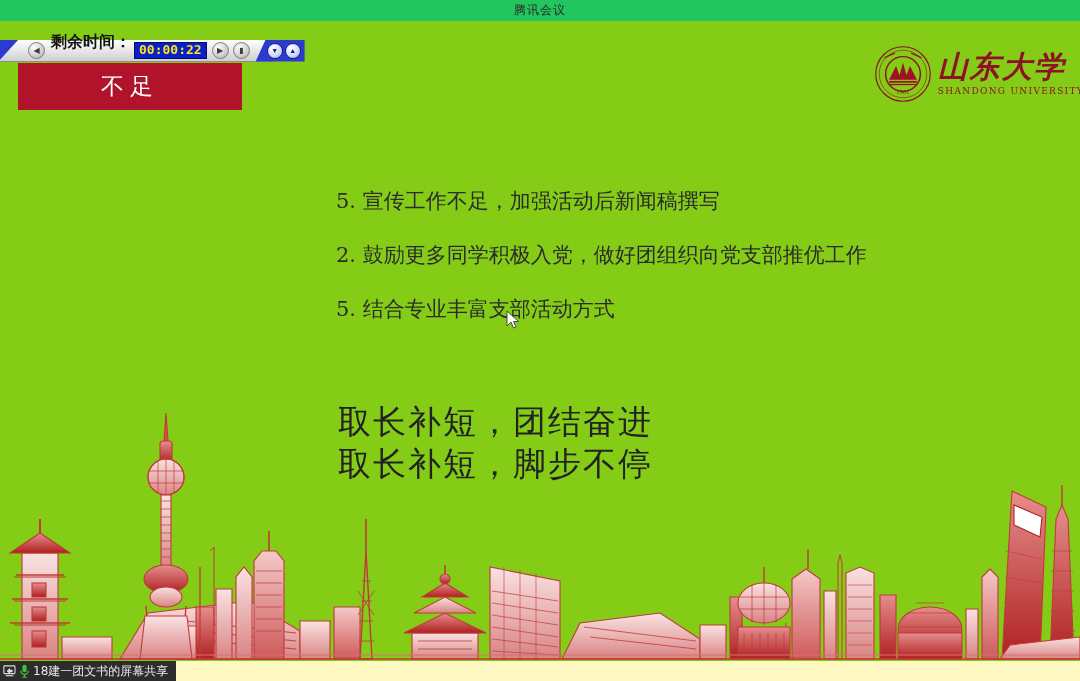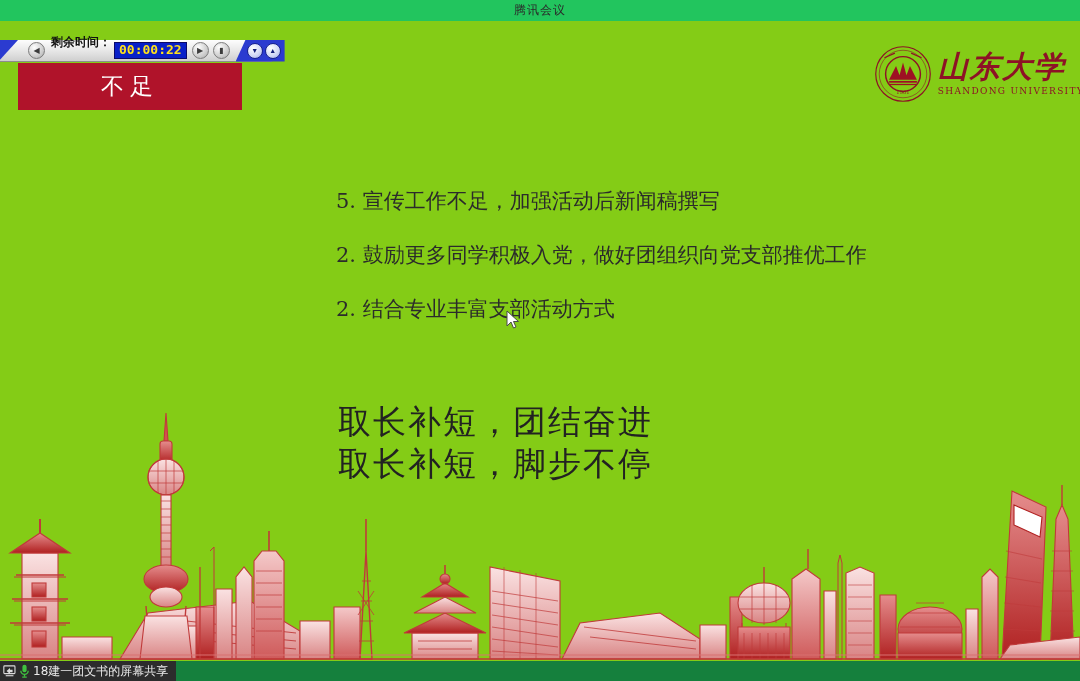--- a/index.html
+++ b/index.html
@@ -42,21 +42,21 @@
   }
   .rnd-btn{
     width:15px;height:15px;border-radius:50%;
     background:radial-gradient(circle at 35% 30%,#fefefe,#c6c6c6 70%,#9a9a9a 100%);
     border:1px solid #7d7d7d;
     display:flex;align-items:center;justify-content:center;
     flex:0 0 auto;margin:0 2px;
     font-size:8px;color:#3c3c3c;line-height:1;
   }
   #tb-label{
-    font-size:12px;color:#111;font-weight:bold;margin:0 3px 16px 4px;
+    font-size:16px;color:#111;font-weight:bold;margin:0 3px 16px 4px;
     white-space:nowrap;flex:0 0 auto;
     font-family:"DejaVu Sans","Liberation Sans",sans-serif;
   }
   #tb-clock{
     background:#0820c8;
     border:1px solid #0a0a6a;
     color:#ffe11c;
     font-family:"DejaVu Sans Mono","Liberation Mono",monospace;
     font-size:13px;font-weight:bold;letter-spacing:0px;
     padding:0 4px 2px 4px;line-height:13px;
@@ -133,21 +133,21 @@
   
   #skyline{
     position:absolute;left:0;bottom:0;width:1080px;height:260px;
   }
   #skyline svg{display:block;width:100%;height:100%;}
   
   #cursor{position:absolute;left:506px;top:289px;width:14px;height:20px;}
   
   #sharebar{
     position:absolute;left:0;bottom:0;width:1080px;height:20px;
-    background:#15803d;
+    background:#fef9c3;
     display:flex;align-items:center;
   }
   #sharebar .chip{
     display:flex;align-items:center;height:20px;
     background:#2c2c2c;padding:0 8px 0 3px;
   }
   .share-ico{width:14px;height:12px;flex:0 0 auto;margin-right:2px;}
   .mic-ico{width:11px;height:14px;flex:0 0 auto;margin-right:3px;}
   #share-text{
     font-size:12px;color:#eaeaea;white-space:nowrap;
@@ -183,21 +183,21 @@
       </svg>
       <div id="logo-text">
         <div id="logo-cn">山东大学</div>
         <div id="logo-en">SHANDONG UNIVERSITY</div>
       </div>
     </div>
 
     <div id="bullets">
       <div class="bullet">5. 宣传工作不足，加强活动后新闻稿撰写</div>
       <div class="bullet">2. 鼓励更多同学积极入党，做好团组织向党支部推优工作</div>
-      <div class="bullet">2. 结合专业丰富支部活动方式</div>
+      <div class="bullet">5. 结合专业丰富支部活动方式</div>
     </div>
 
     <div id="slogan">
       <div class="slogan-line">取长补短，团结奋进</div>
       <div class="slogan-line">取长补短，脚步不停</div>
     </div>
 
     <div id="skyline">
       <svg viewBox="0 0 1080 260" preserveAspectRatio="none">
         <defs>

